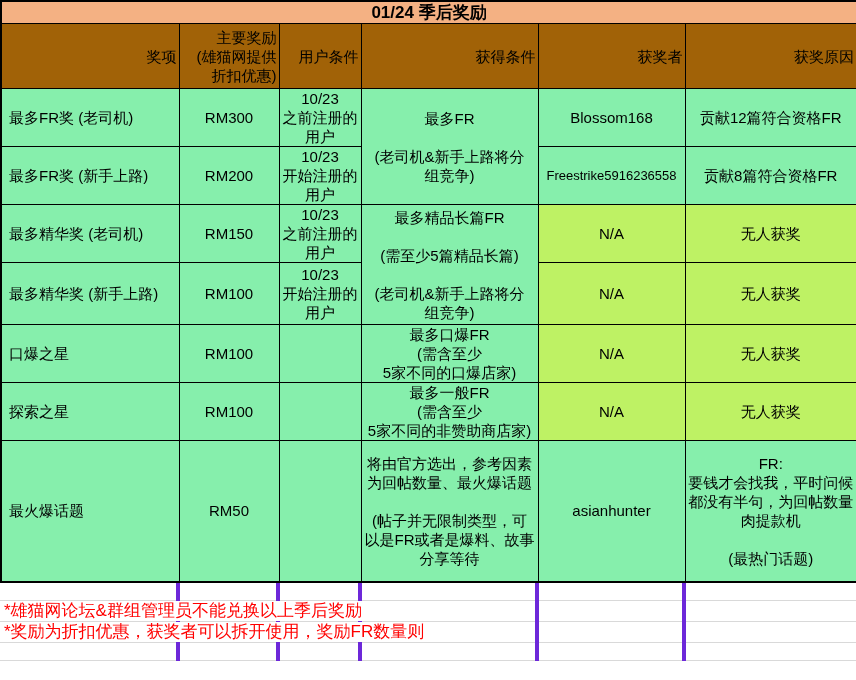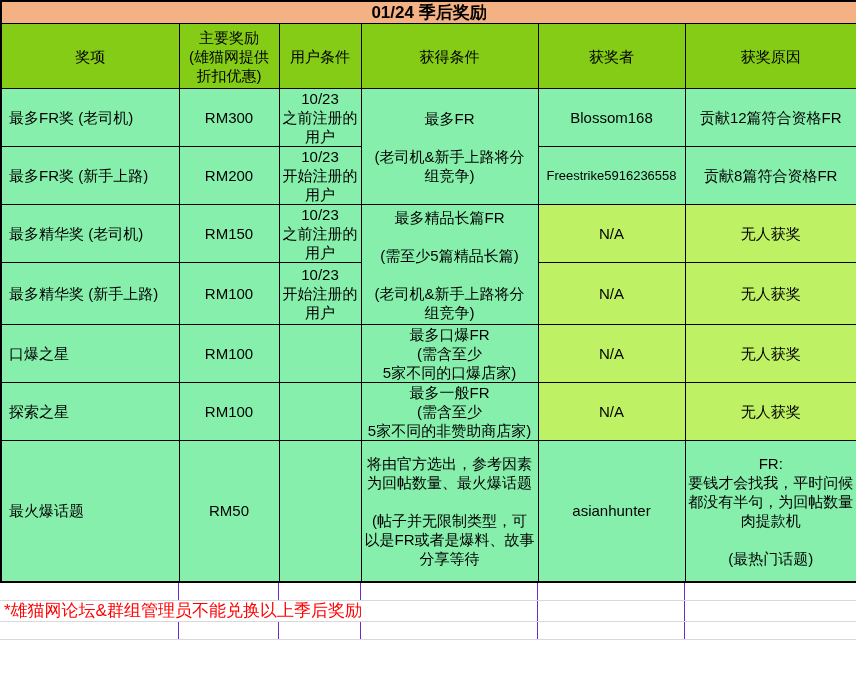--- a/index.html
+++ b/index.html
@@ -27,29 +27,29 @@
   }
   table.main td.title{
     background:#F4B183;
     font-weight:bold;
     font-size:17px;
     line-height:21px;
     padding:0;
     white-space:nowrap;
     margin-left:32px;
   }
-  table.main tr.hdr td{background:#84cc16;}
+  table.main tr.hdr td{background:#a16207;text-align:right;}
   table.main td.left{text-align:left;padding-left:7px;}
   table.main td.white{background:#bef264;}
   table.main td.sm{font-size:13px;white-space:nowrap;}
   
   table.grid{border:0;}
   table.grid td{
     background:#FFFFFF;
-    border-right:1px solid #6d28d9;
+    border-right:4px solid #6d28d9;
     border-bottom:1px solid #D9D9D9;
     padding:0;
     vertical-align:middle;
     overflow:visible;
   }
   table.grid td:last-child{border-right:0;}
   .note{
     position:relative;
     z-index:2;
     display:inline-block;
@@ -199,20 +199,28 @@
           <td></td>
     </tr>
     <tr style="height:21px">
       <td><span class="note">*雄猫网论坛&amp;群组管理员不能兑换以上季后奖励</span></td>
       <td></td>
           <td></td>
           <td></td>
           <td></td>
           <td></td>
     </tr>
+    <tr style="height:21px">
+      <td><span class="note">*奖励为折扣优惠，获奖者可以拆开使用，奖励FR数量则</span></td>
+      <td></td>
+          <td></td>
+          <td></td>
+          <td></td>
+          <td></td>
+    </tr>
     <tr style="height:18px">
       <td></td>
           <td></td>
           <td></td>
           <td></td>
           <td></td>
           <td></td>
     </tr>
 
   </tbody>

